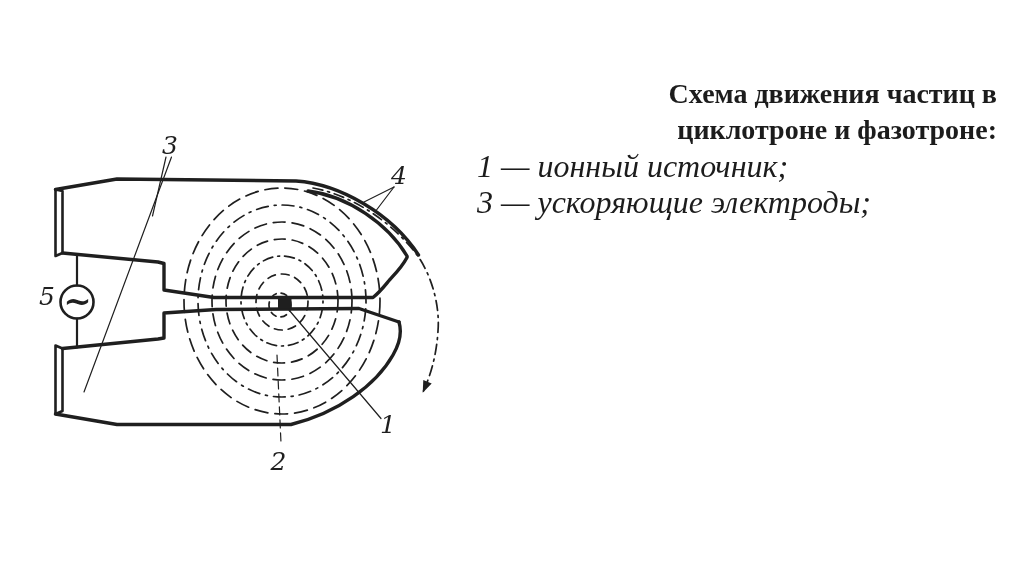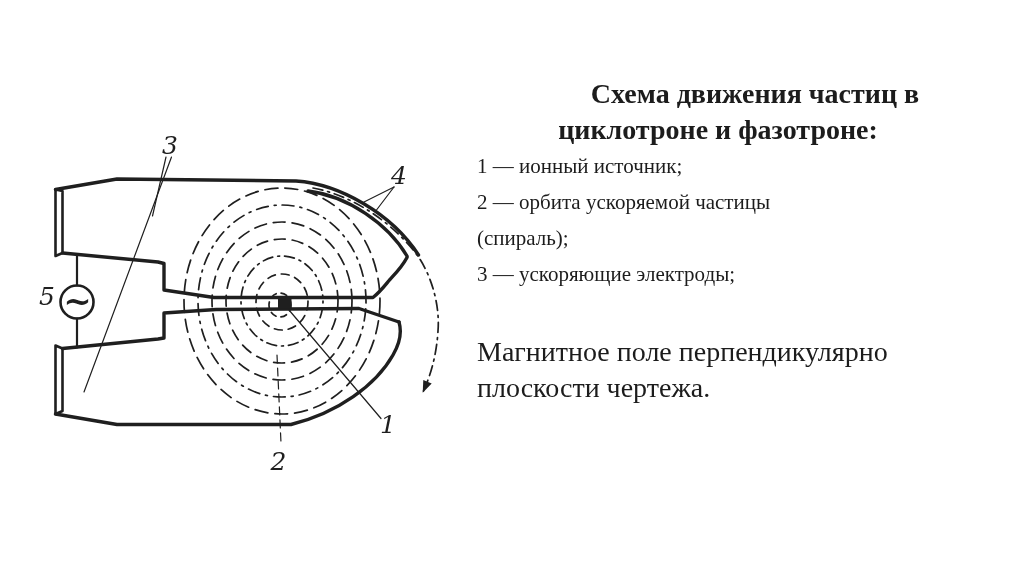--- a/index.html
+++ b/index.html
@@ -4,24 +4,24 @@
 <style>
   html,body{margin:0;padding:0;background:#fff;}
   .stage{
     position:relative;width:1024px;height:574px;background:#fff;overflow:hidden;
     font-family:"Liberation Serif","DejaVu Serif",serif;color:#1c1c1c;
   }
   .diagram-svg{position:absolute;left:0;top:0;}
   .caption{position:absolute;left:439px;top:76px;width:558px;}
   .cap-title{
     font-weight:bold;font-size:28px;line-height:36px;margin:0;
-    text-align:center;text-indent:74px;white-space:pre-line;
+    text-align:right;text-indent:74px;white-space:pre-line;
   }
   .cap-item{
-    font-size:21px;line-height:36px;margin:0;padding-left:38px;white-space:pre-line;
+    font-size:32px;line-height:36px;margin:0;padding-left:38px;white-space:pre-line;font-style:italic;
   }
   .cap-note{
     font-size:28px;line-height:36px;margin:42px 0 0 0;padding-left:38px;white-space:pre-line;
   }
   .fig-label{
     font-family:"DejaVu Serif","Liberation Serif",serif;
     font-style:italic;font-size:25px;fill:#1f1f1f;
   }
   .ink{stroke:#1f1f1f;fill:none;stroke-linecap:round;stroke-linejoin:round;}
 </style>
@@ -82,20 +82,16 @@
       <text class="fig-label" x="47" y="304.5" text-anchor="middle">5</text>
       <text class="fig-label" x="388" y="433" text-anchor="middle">1</text>
       <text class="fig-label" x="278.5" y="470" text-anchor="middle">2</text>
     </g>
   </svg>
 
   <div class="caption">
     <h2 class="cap-title">Схема движения частиц в
 циклотроне и фазотроне:</h2>
     <p class="cap-item">1 — ионный источник;</p>
-    <p class="cap-item">2 — орбита ускоряемой частицы
-(спираль);</p>
     <p class="cap-item">3 — ускоряющие электроды;</p>
-    <p class="cap-note">Магнитное поле перпендикулярно
-плоскости чертежа.</p>
   </div>
 
 </div>
 
 </body></html>

